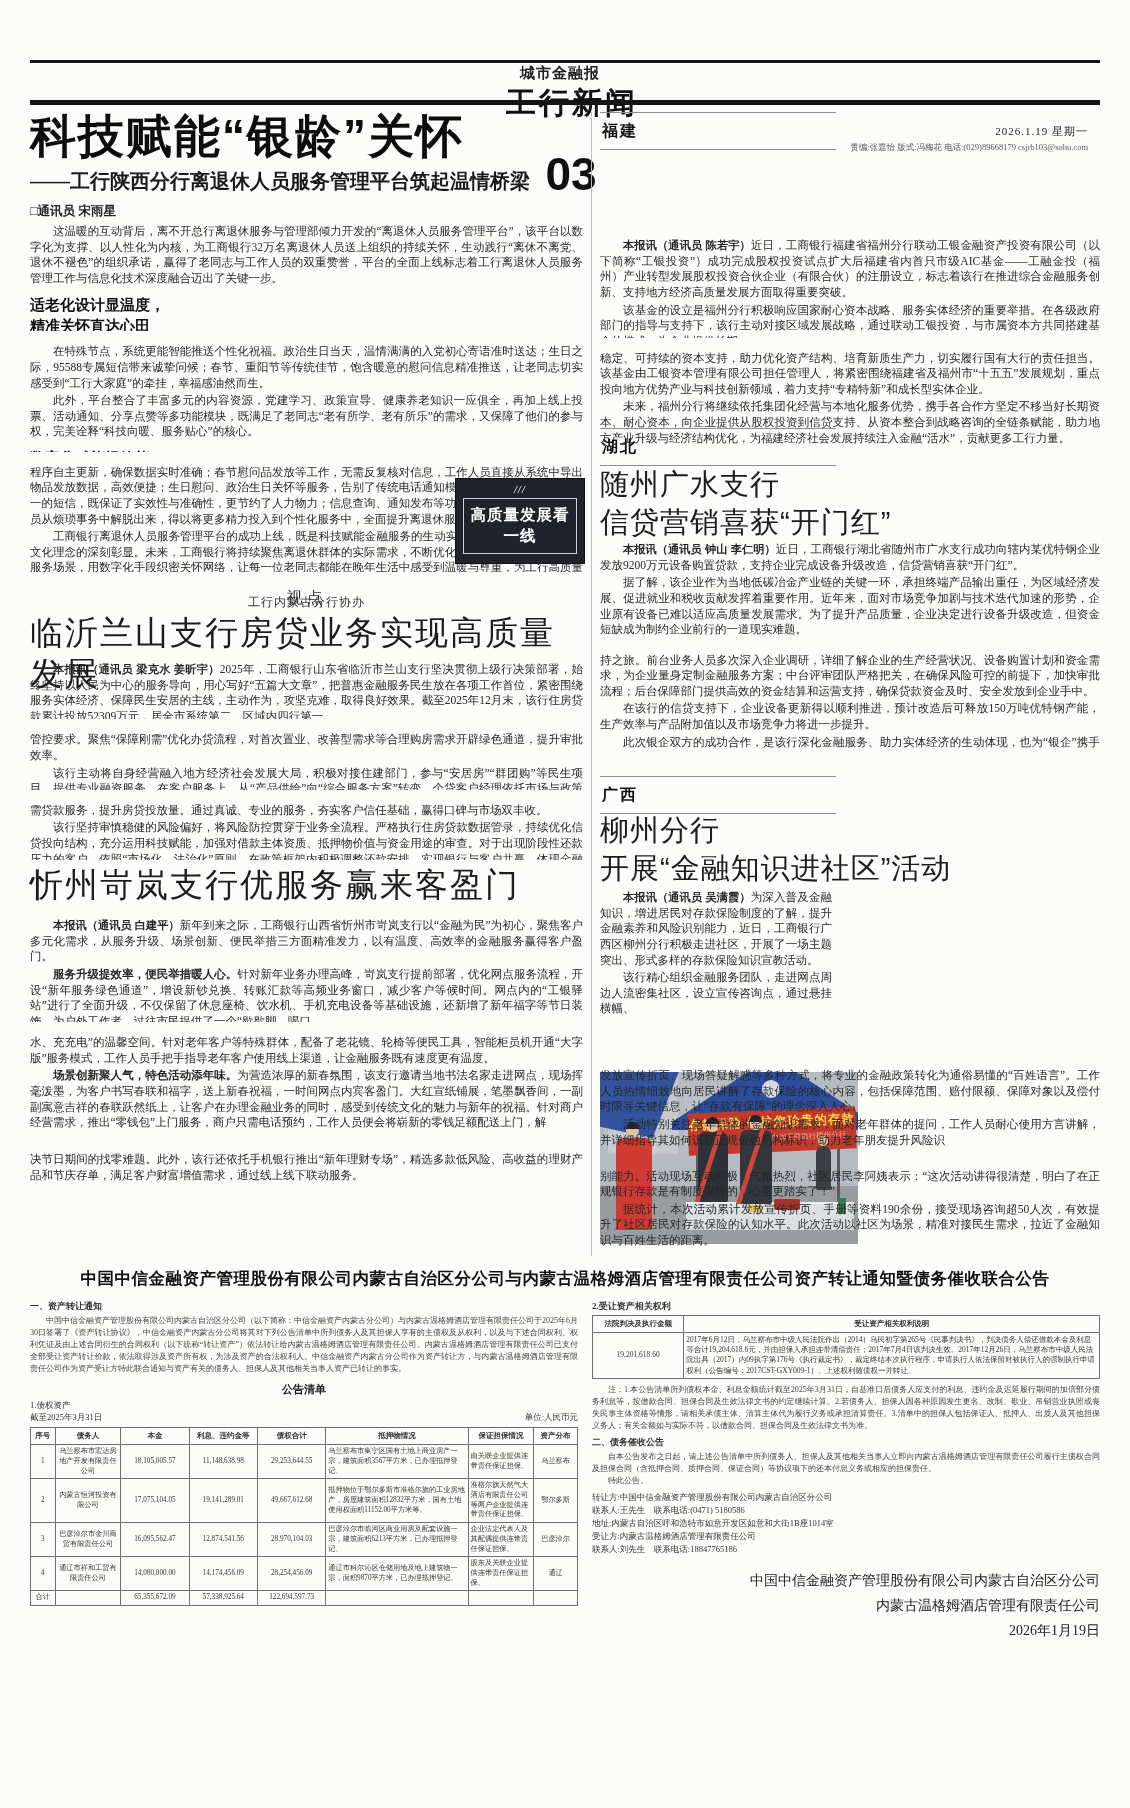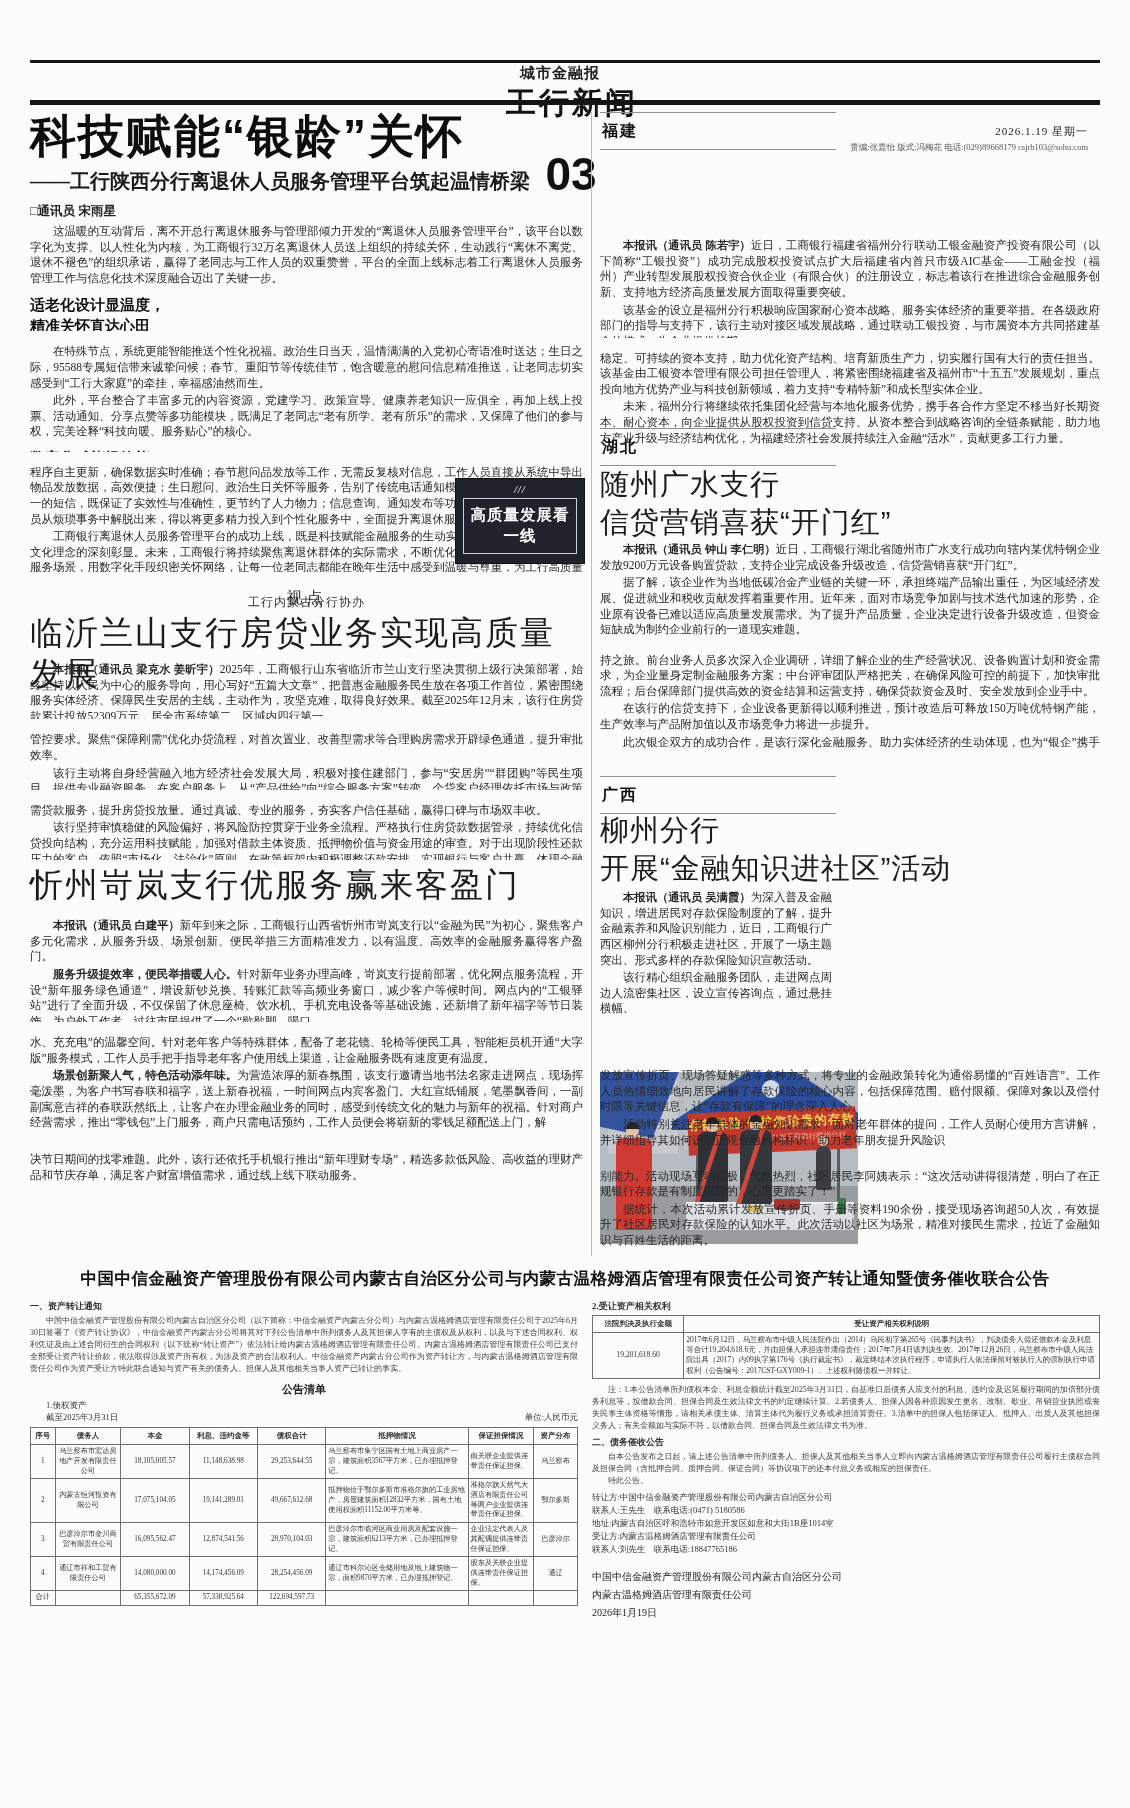--- a/index.html
+++ b/index.html
@@ -75,27 +75,27 @@
   .ph-item-r{position:absolute;width:26px;height:11px;background:#a8332c;right:58px;bottom:34px;border-radius:2px;}
   .ph-item-g{position:absolute;width:8px;height:16px;background:#3d7c4e;right:12px;bottom:30px;}
   .ph-item-y{position:absolute;width:14px;height:7px;background:#d9c25a;right:96px;bottom:32px;}
   
   .ann-title{text-align:center;font-family:"Liberation Sans",sans-serif;font-weight:bold;
              font-size:16.5px;color:#111;letter-spacing:0.5px;}
   .ann-head{font-size:9px;font-weight:bold;color:#333;margin:4px 0 2px 0;}
   .ann-small{font-size:8px;line-height:1.5;color:#3f3f3f;text-align:justify;}
   .ann-small p{margin:0;text-indent:2em;}
   .ann-center{text-align:center;font-weight:bold;font-size:11px;margin:7px 0 3px 0;color:#222;}
-  .ann-meta{display:flex;justify-content:space-between;font-size:8.5px;color:#333;margin-bottom:3px;margin-left:16px;}
+  .ann-meta{display:flex;justify-content:space-between;font-size:8.5px;color:#333;margin-bottom:3px;}
   .ann-table{border-collapse:collapse;width:100%;font-size:7.2px;line-height:1.35;color:#333;}
   .ann-table th,.ann-table td{border:1px solid #6f6f6f;padding:2px;text-align:center;vertical-align:middle;}
   .ann-table th{font-weight:bold;font-size:7.5px;padding:3px 1px;}
   .ann-table td.desc{text-align:left;}
   .contacts p{margin:1px 0;text-indent:0;font-size:8.5px;color:#333;}
-  .signatures{text-align:left;font-size:10px;color:#222;line-height:1.8;margin-top:12px;}
+  .signatures{text-align:right;font-size:14px;color:#222;line-height:1.8;margin-top:12px;}
   .signatures p{margin:0;}
 </style>
 </head>
 <body>
 
 <div id="page">
 
   <div class="abs rule" style="left:30px;right:30px;top:60px;height:3px;"></div>
   <div class="abs masthead" style="left:30px;right:30px;top:64px;height:36px;">
     <div class="paper-name">城市金融报</div>

